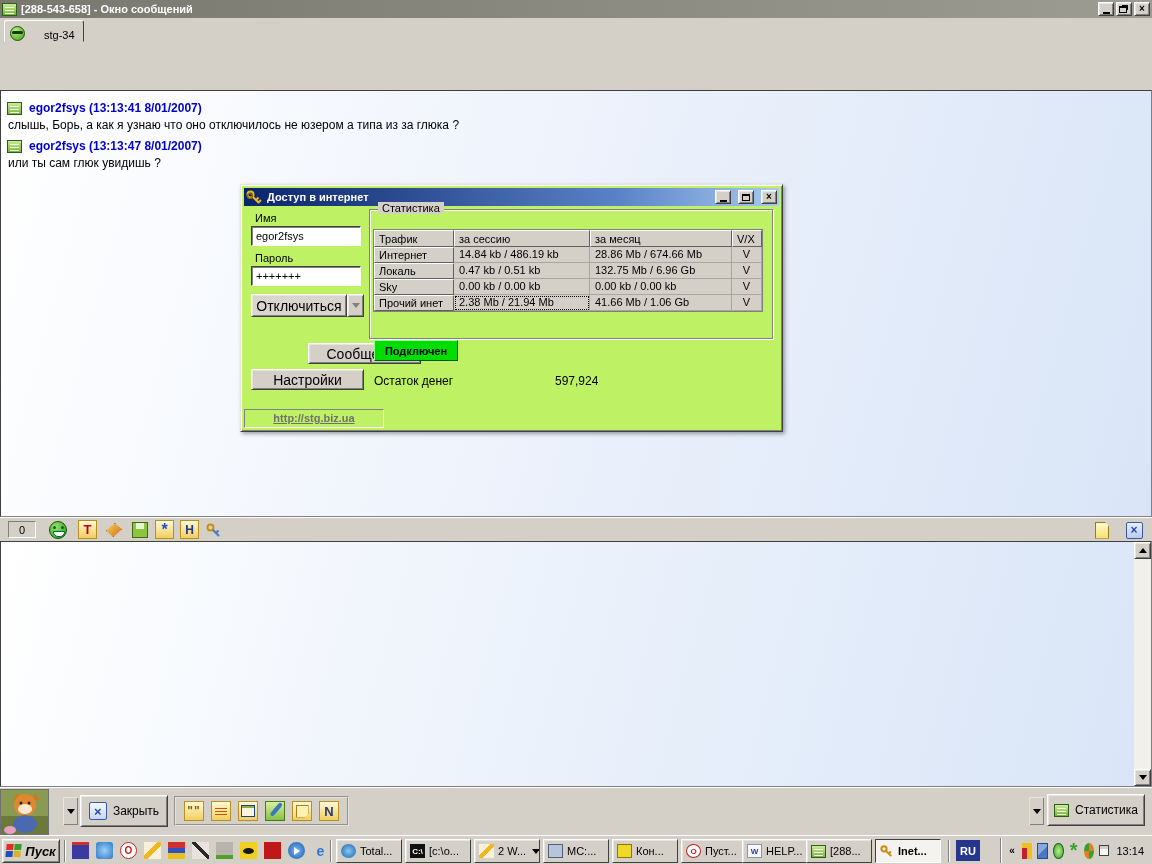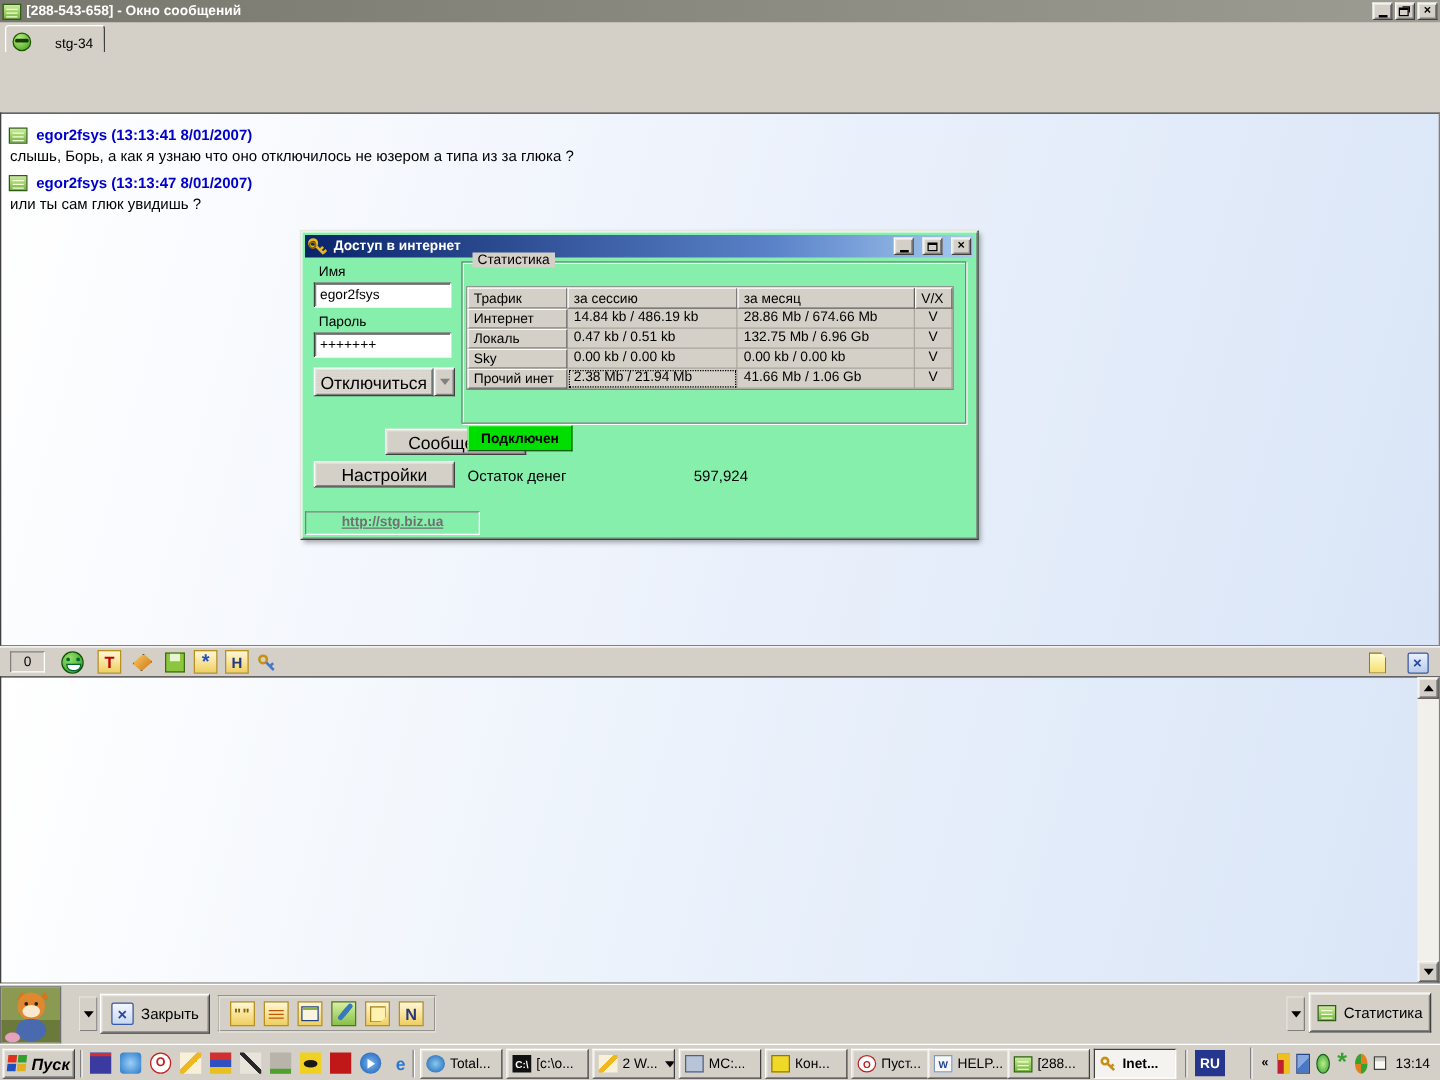--- a/index.html
+++ b/index.html
@@ -46,21 +46,21 @@
   .infoicon { position:absolute; width:15px; height:16px; background:linear-gradient(#fff6c8,#f0c830); border:1px solid #a07c10; color:#103080; font-weight:bold; font-size:11px; text-align:center; line-height:14px; }
 
   
   .msglog { position:absolute; top:90px; left:0; width:1152px; height:427px;
     background:linear-gradient(105deg,#ffffff 0%,#eef3fc 45%,#d9e5f7 100%);
     border:1px solid; border-color:#404040 #808080 #808080 #404040; padding:3px 6px; }
   .msg-head { display:flex; align-items:center; gap:7px; margin:7px 0 3px; color:#0000cd; font-weight:bold; font-size:12px; }
   .msg-text { font-size:12px; color:#000; margin-left:1px; }
 
   
-  .dialog { position:absolute; left:240px; top:184px; width:543px; height:248px; background:#86efac;
+  .dialog { position:absolute; left:240px; top:184px; width:543px; height:248px; background:#bef264;
     border:1px solid; border-color:#e8e5de #404040 #404040 #e8e5de; box-shadow:inset 1px 1px 0 #ffffff, inset -1px -1px 0 #808080, 2px 2px 4px rgba(0,0,0,.35); }
   .dlg-title { position:absolute; left:3px; top:3px; right:3px; height:18px;
     background:linear-gradient(to right,#0a246a,#5a82c8 70%,#a6caf0); color:#fff; font-weight:bold; font-size:11px;
     display:flex; align-items:center; gap:5px; padding:0 2px; }
   .dlg-title .ttl { flex:1; }
   .dlg-label { position:absolute; font-size:11px; }
   .dlg-input { position:absolute; width:110px; height:20px; background:#fff; border:1px solid; border-color:#404040 #ffffff #ffffff #404040; box-shadow:inset 1px 1px 0 #808080; padding:2px 4px; font-size:11px; font-family:"Liberation Sans",sans-serif; }
   .dlg-btn { position:absolute; font-size:14px; display:flex; align-items:center; justify-content:center; cursor:default; }
   .group { position:absolute; left:128px; top:24px; width:404px; height:130px; border:1px solid #808080; box-shadow:inset 1px 1px 0 #fff, 1px 1px 0 #fff; }
   .group-legend { position:absolute; top:-8px; left:8px; background:#d4d0c8; padding:0 4px; font-size:11px; }

